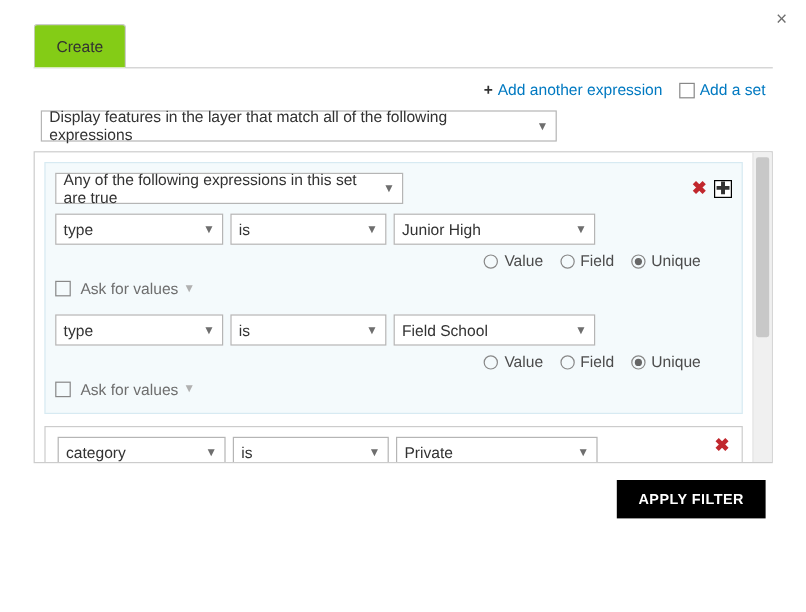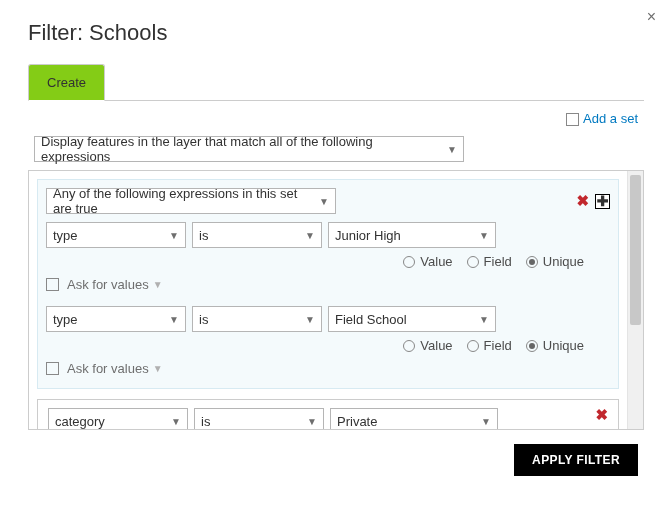--- a/index.html
+++ b/index.html
@@ -38,27 +38,29 @@
 .footer{display:flex;justify-content:flex-end;gap:14px;align-items:center;padding:14px 6px 6px 6px}
 .btn{background:#000000;color:#fff;padding:9px 18px;letter-spacing:.4px;font-size:12px;font-weight:600;cursor:pointer;text-align:center}
 .btn-link{color:#0079c1;font-weight:600;letter-spacing:.4px;font-size:12px;cursor:pointer;padding:9px 6px}
 .exp .del{position:absolute;top:6px;right:10px}
 </style>
 </head>
 <body>
 
 <div class="dialog">
   <div class="close-x">×</div>
-  <div class="title">Filter: Schools</div>
 
   <div class="tabstrip">
     <div class="tab">Create</div>
   </div>
 
   <div class="toolbar">
+    <span>
+      <span class="plus">+</span><span class="link">Add another expression</span>
+    </span>
     <span>
       <span class="chk"></span><span class="link">Add a set</span>
     </span>
   </div>
 
   <div class="sel top-sel">
     <span>Display features in the layer that match all of the following expressions</span>
     <span class="caret">▼</span>
   </div>
 

